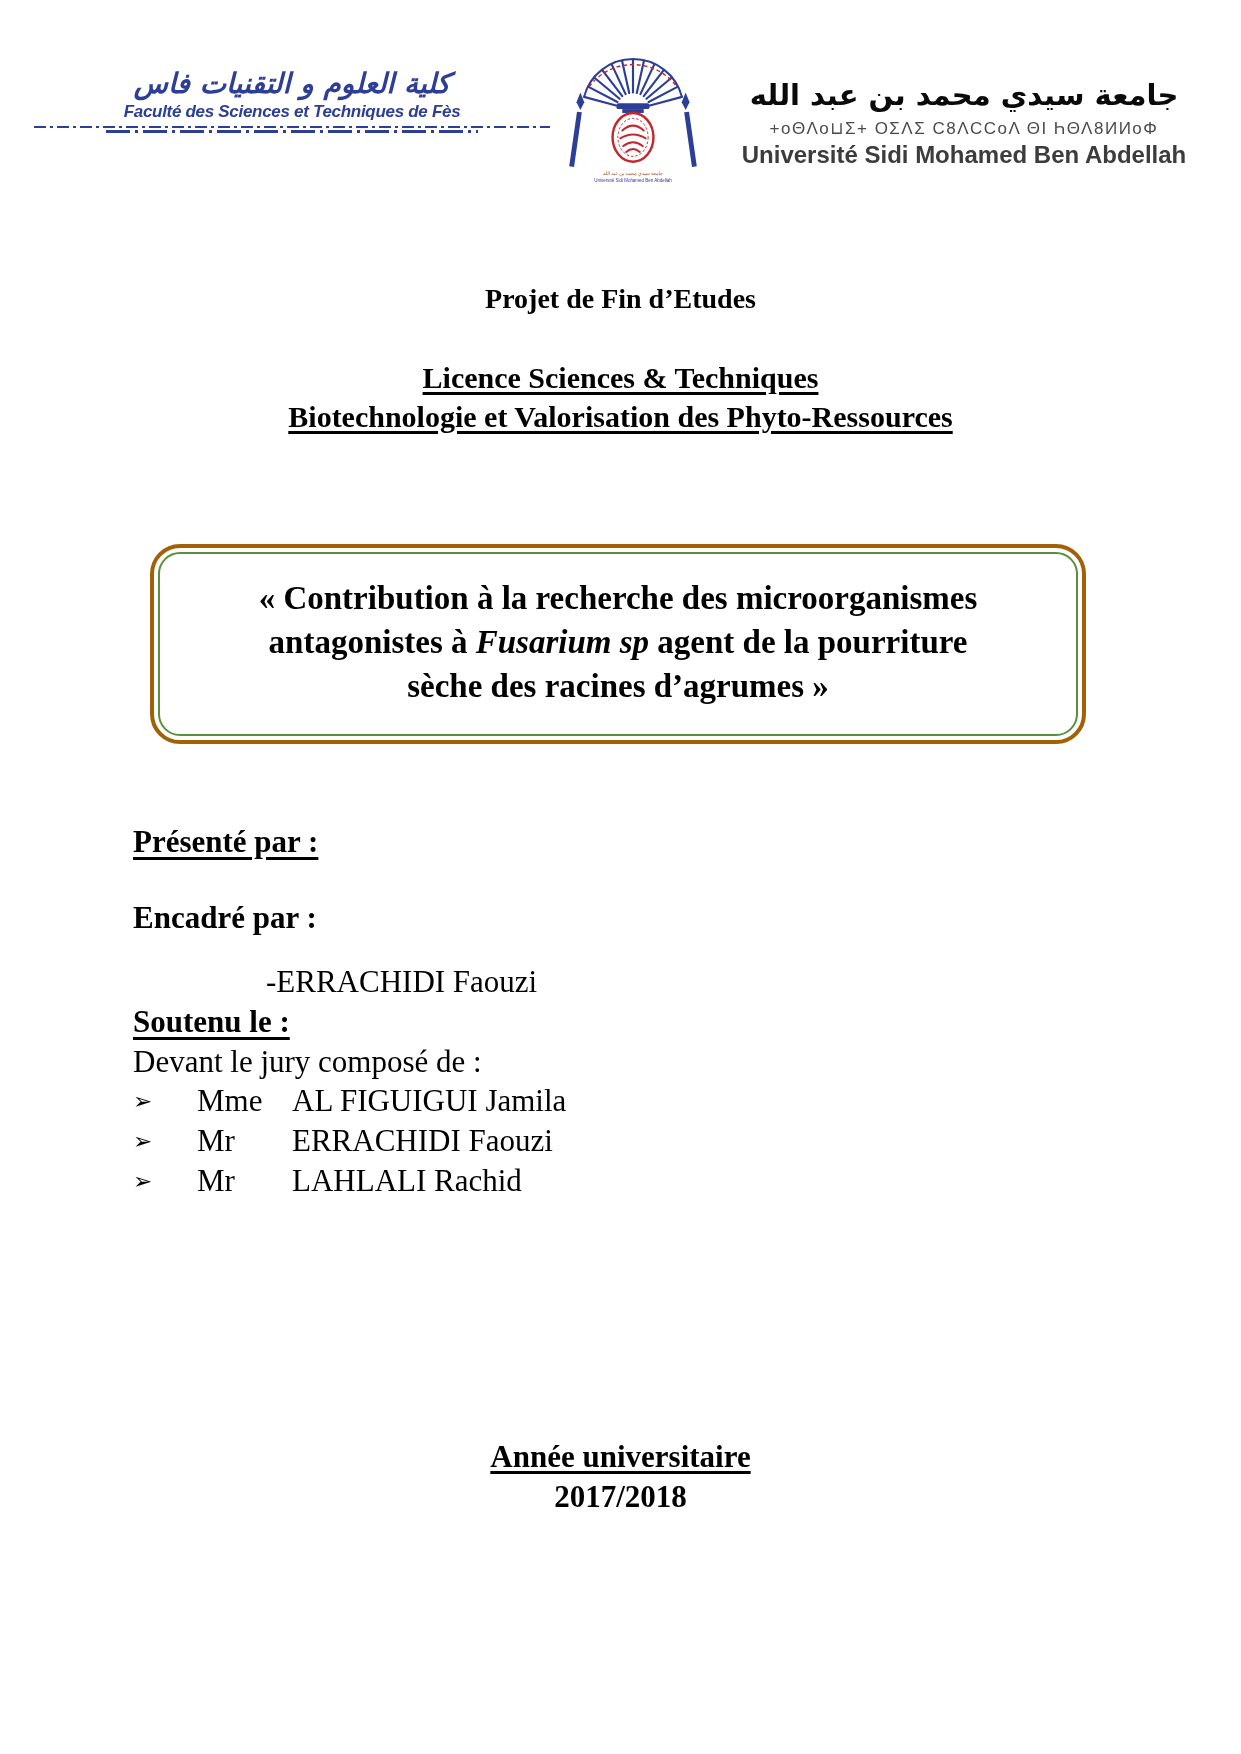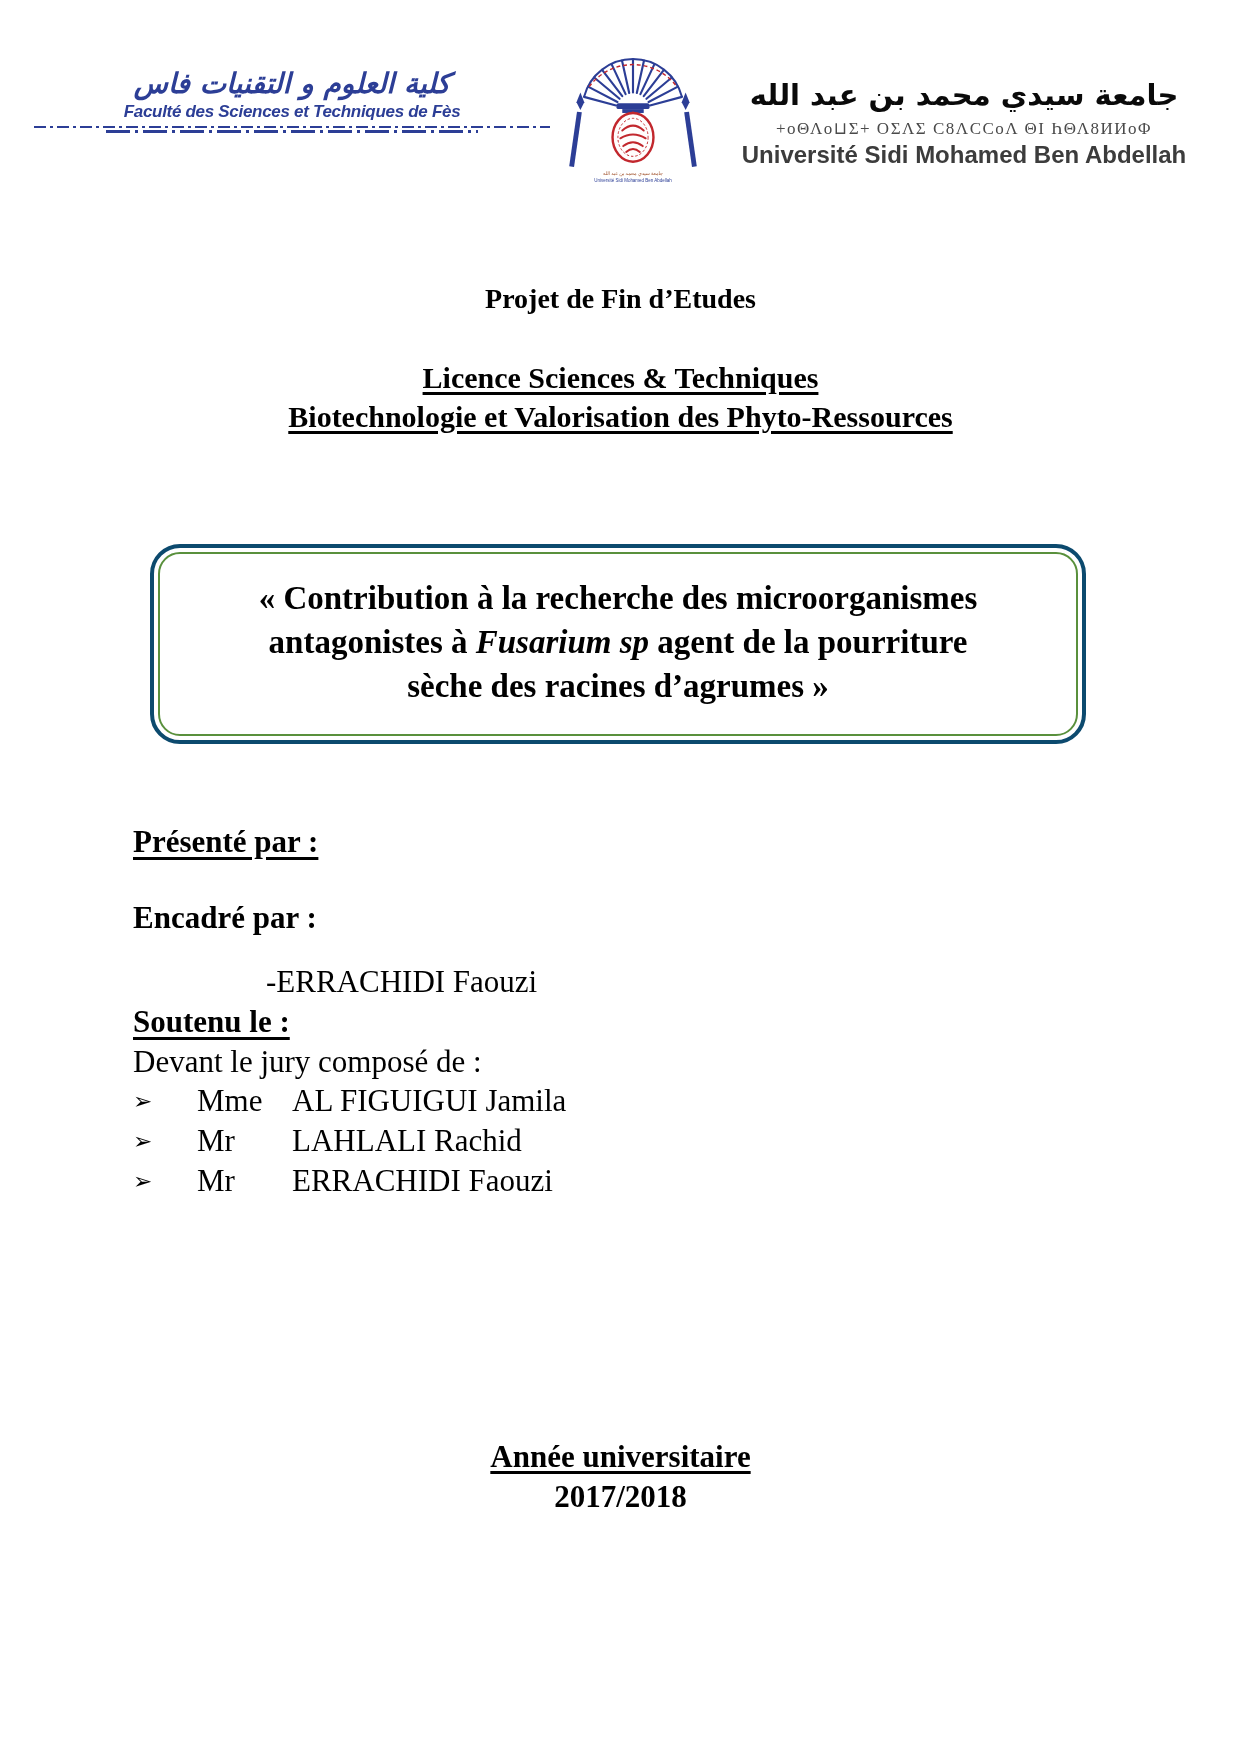--- a/index.html
+++ b/index.html
@@ -16,33 +16,33 @@
   .h-right { width:496px; padding-top:42px; text-align:center; }
 
   .hl-ar { font-family:"DejaVu Sans", sans-serif; font-size:28px; font-weight:bold; line-height:1.25; }
   .hl-tif{ font-family:"DejaVu Sans", sans-serif; font-size:18px; letter-spacing:2px; margin-top:1px; white-space:nowrap; }
   .hl-fr { font-family:"Liberation Sans", sans-serif; font-size:17px; font-weight:bold; letter-spacing:-0.3px; white-space:nowrap; margin-top:1px; }
   .hl-rule { margin-top:4px; }
   .rule1 { height:2px; background:repeating-linear-gradient(90deg,#2c3e96 0 12px,transparent 12px 16px,#2c3e96 16px 19px,transparent 19px 23px); }
   .rule2 { height:3px; margin:2px auto 0; width:72%; background:repeating-linear-gradient(90deg,#2c3e96 0 24px,transparent 24px 29px,#2c3e96 29px 32px,transparent 32px 37px); }
 
   .hr-ar { font-family:"DejaVu Sans", sans-serif; font-size:29px; font-weight:bold; color:#0a0a0a; line-height:1.2; }
-  .hr-tif{ font-family:Liberation Serif, serif; font-size:17px; color:#4a4a4a; letter-spacing:1.5px; margin-top:5px; white-space:nowrap; }
+  .hr-tif{ font-family:Liberation Sans, sans-serif; font-size:17px; color:#4a4a4a; letter-spacing:1.5px; margin-top:5px; white-space:nowrap; }
   .hr-fr { font-family:"Liberation Sans", sans-serif; font-size:24px; font-weight:bold; color:#3c3c3c; margin-top:2px; white-space:nowrap; }
 
   
   .doc-title { position:absolute; top:283px; left:0; width:100%; text-align:center;
                font-size:28px; font-weight:bold; }
   .subtitles { position:absolute; top:358px; left:0; width:100%; text-align:center;
                font-size:30px; font-weight:bold; line-height:39px; }
   .u { text-decoration:underline; text-decoration-thickness:2.5px; text-underline-offset:4px; }
 
   
   .subject-box { position:absolute; top:544px; left:150px; width:936px;
-                 border:4px solid #0c4a6e; border-radius:30px; padding:4px; box-sizing:border-box; }
+                 border:4px solid #a16207; border-radius:30px; padding:4px; box-sizing:border-box; }
   .subject-inner { border:2px solid #59903c; border-radius:22px;
                    padding:22px 18px 26px; text-align:center;
                    font-size:33px; font-weight:bold; line-height:44px; }
   .it { font-style:italic; }
 
   
   .details { position:absolute; top:822px; left:133px; width:860px;
              font-size:31px; line-height:40px; }
   .lbl-u { font-weight:bold; text-decoration:underline; text-decoration-thickness:2.5px; text-underline-offset:5px; }
   .lbl-b { font-weight:bold; }
@@ -147,24 +147,24 @@
     <div><span class="lbl-b">Encadré par :</span></div>
     <div class="sup-name">-ERRACHIDI Faouzi</div>
 
     <div><span class="lbl-u">Soutenu le :</span></div>
     <div>Devant le jury composé de :</div>
 
     <div class="jury-row">
       <span class="jury-bullet">➢</span><span class="jury-title">Mme</span><span>AL FIGUIGUI Jamila</span>
     </div>
     <div class="jury-row">
-      <span class="jury-bullet">➢</span><span class="jury-title">Mr</span><span>LAHLALI Rachid</span>
+      <span class="jury-bullet">➢</span><span class="jury-title">Mr</span><span>ERRACHIDI Faouzi</span>
     </div>
     <div class="jury-row">
-      <span class="jury-bullet">➢</span><span class="jury-title">Mr</span><span>ERRACHIDI Faouzi</span>
+      <span class="jury-bullet">➢</span><span class="jury-title">Mr</span><span>LAHLALI Rachid</span>
     </div>
   </div>
 
   <div class="footer">
     <div><span class="u">Année universitaire</span></div>
     <div>2017/2018</div>
   </div>
 
 </div>
 

